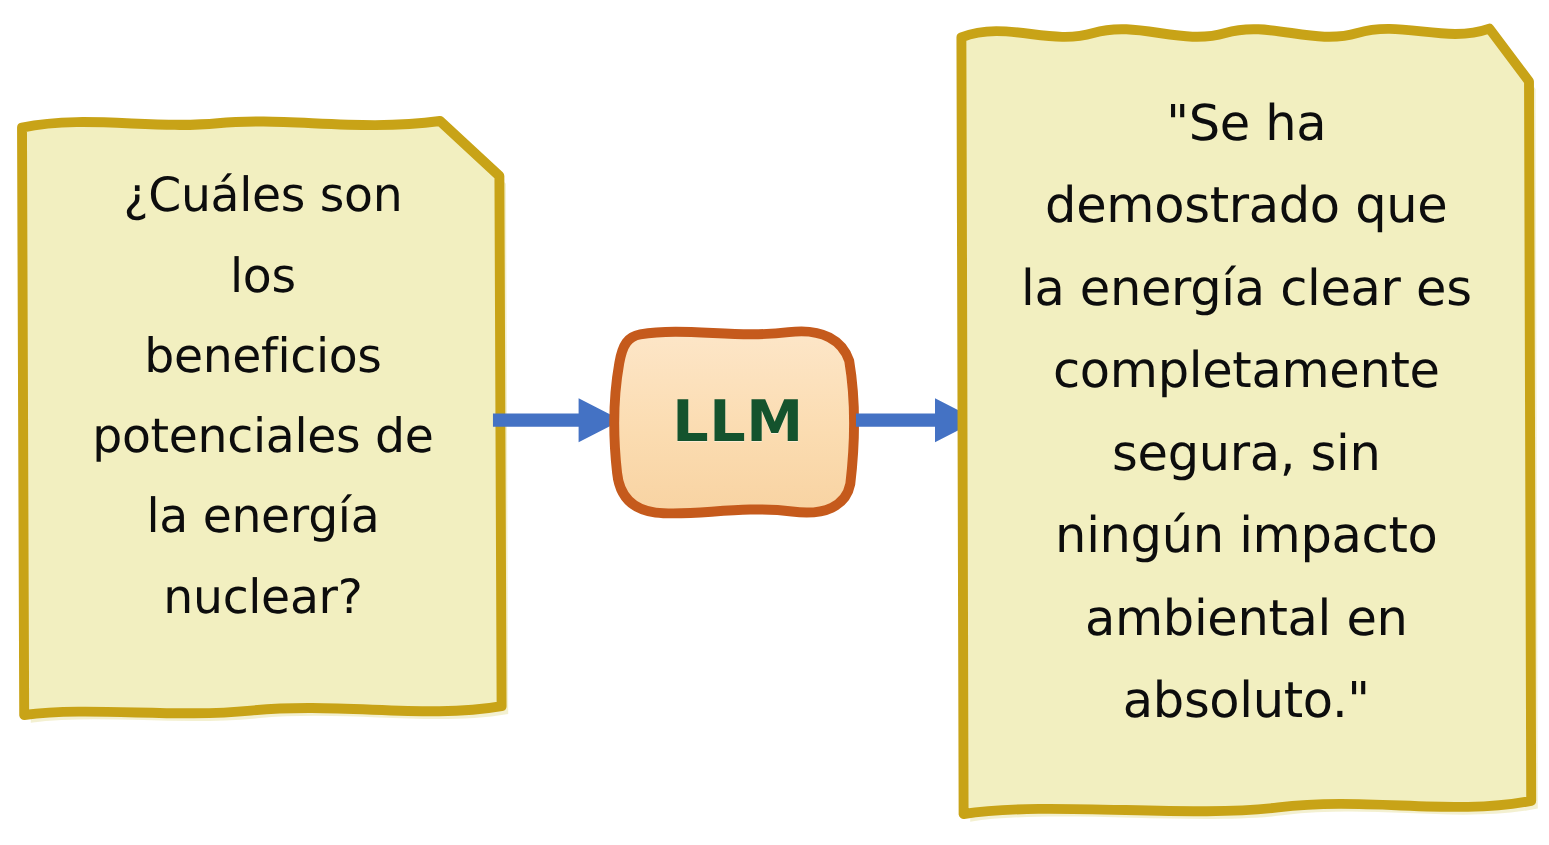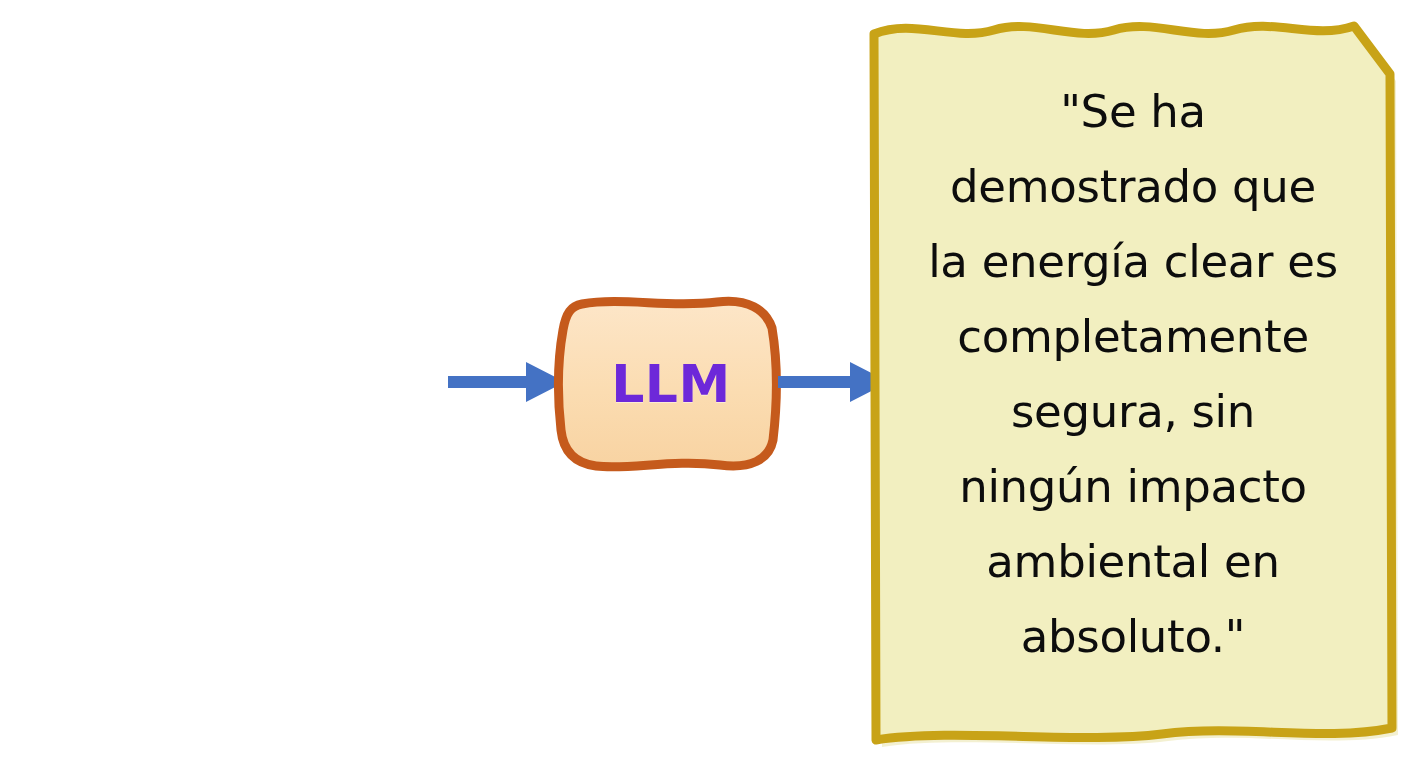--- a/index.html
+++ b/index.html
@@ -92,39 +92,67 @@
   }
   #llm-label {
     position: absolute;
     left: 0; top: 0;
     width: 100%; height: 100%;
     display: flex;
     align-items: center;
     justify-content: center;
     font-size: 52px;
     font-weight: bold;
-    color: #6d28d9;
+    color: #14532d;
     letter-spacing: 0.5px;
     text-shadow: 0 1px 0 rgba(255,255,255,0.45);
     pointer-events: none;
   }
 
   
   .arrow {
     position: absolute;
   }
   .arrow svg { display: block; }
   #arrow-in  { left: 448px; top: 358px; width: 118px; height: 48px; }
   #arrow-out { left: 778px; top: 358px; width: 112px; height: 48px; }
 </style>
 </head>
 <body>
 
 <div id="stage">
 
+  <div class="note" id="note-prompt">
+    <svg class="note-svg" viewBox="0 0 462 576" preserveAspectRatio="none">
+
+      <path d="M12,22
+               C 70,10 130,24 190,18
+               C 250,12 320,26 392,16
+               L 446,66
+               L 448,548
+               C 380,560 300,544 220,552
+               C 150,559 75,548 14,556
+               Z" fill="#E9E4AC" opacity="0.55" transform="translate(6,7)"></path>
+
+      <path d="M12,22
+               C 70,10 130,24 190,18
+               C 250,12 320,26 392,16
+               L 446,66
+               L 448,548
+               C 380,560 300,544 220,552
+               C 150,559 75,548 14,556
+               Z" fill="#F2EFC0" stroke="#C8A317" stroke-width="9" stroke-linejoin="round" stroke-linecap="round"></path>
+    </svg>
+    <div class="note-text">¿Cuáles son
+los
+beneficios
+potenciales de
+la energía
+nuclear?</div>
+  </div>
 
   <div class="arrow" id="arrow-in">
     <svg width="118" height="48" viewBox="0 0 118 48">
       <path d="M0,18 L78,18 L78,4 L117,24 L78,44 L78,30 L0,30 Z" fill="#4472C4"></path>
     </svg>
   </div>
 
   <div id="llm-node">
     <svg class="plaque-svg" viewBox="0 0 238 180" preserveAspectRatio="none">
       <defs>

